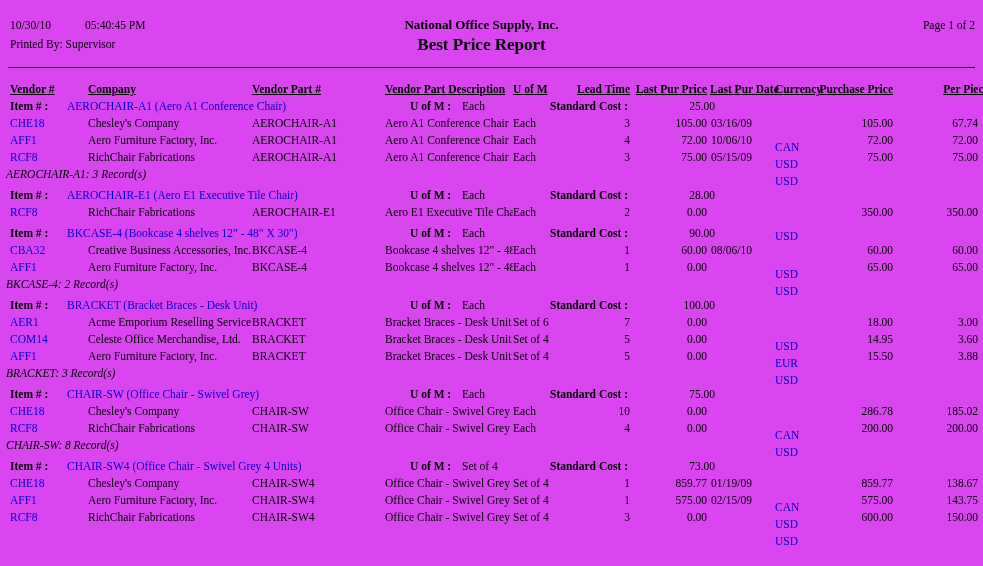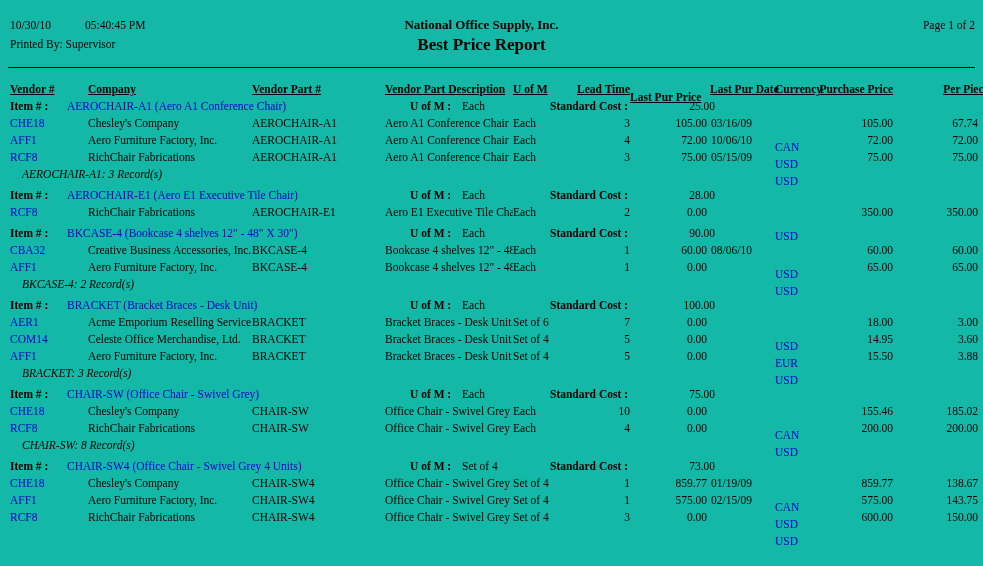--- a/index.html
+++ b/index.html
@@ -1,16 +1,16 @@
 <!DOCTYPE html>
 <html><head>
 <meta charset="utf-8">
 <style>
   html,body{margin:0;padding:0;background:#fff;}
-  .report{position:relative;width:983px;height:566px;background:#14b8a6;overflow:hidden;
+  .report{position:relative;width:983px;height:566px;background:#d946ef;overflow:hidden;
           font-family:"Liberation Serif","DejaVu Serif",serif;font-size:11.5px;color:#000;}
   .abs{position:absolute;white-space:nowrap;}
   .bold{font-weight:700;}
   .blue{color:#0000CC;}
 
   
   .h-date{left:10px;top:19px;}
   .h-time{left:85px;top:19px;}
   .h-printedby{left:10px;top:38px;}
   .h-company{left:0;top:17px;width:963px;text-align:center;font-size:13px;font-weight:700;}
@@ -20,21 +20,21 @@
 
   
   .colheads{position:absolute;left:0;top:81px;width:983px;height:16px;}
   .colheads span{position:absolute;font-weight:700;text-decoration:underline;white-space:nowrap;line-height:16px;}
   .ch-0{left:10px;}
   .ch-1{left:88px;}
   .ch-2{left:252px;}
   .ch-3{left:385px;}
   .ch-4{left:513px;}
   .ch-5{left:558px;width:72px;text-align:right;}
-  .ch-6{left:630px;width:77px;text-align:left;margin-top:8px;}
+  .ch-6{left:630px;width:77px;text-align:right;}
   .ch-7{left:710px;}
   .ch-8{left:775px;}
   .ch-9{left:816px;width:77px;text-align:right;}
   .ch-10{left:942px;width:85px;text-align:center;}
 
   
   .groups{position:absolute;left:0;top:98px;width:829px;}
   .group{position:relative;margin-bottom:4px;}
   .item-line,.row,.group-footer{position:relative;height:17px;line-height:17px;}
   .cell{position:absolute;top:0;height:17px;line-height:17px;white-space:nowrap;}
@@ -53,21 +53,21 @@
   .c-part{left:252px;width:128px;overflow:hidden;}
   .c-desc{left:385px;width:128px;overflow:hidden;}
   .c-uofm{left:513px;width:48px;overflow:hidden;}
   .c-lead{left:558px;width:72px;text-align:right;}
   .c-lpp{left:630px;width:77px;text-align:right;}
   .c-lpd{left:711px;width:62px;}
   .c-cur{left:775px;width:42px;margin-top:24px;}
   .c-pp{left:816px;width:77px;text-align:right;}
   .c-pph{left:893px;width:85px;text-align:right;}
 
-  .group-footer{font-style:italic;padding-left:22px;}
+  .group-footer{font-style:italic;padding-left:6px;}
 </style>
 </head>
 <body>
 
 <div class="report">
 
   <span class="abs h-date">10/30/10</span>
   <span class="abs h-time">05:40:45 PM</span>
   <span class="abs h-printedby">Printed By: Supervisor</span>
   <div class="abs h-company">National Office Supply, Inc.</div>
@@ -280,21 +280,21 @@
   <div class="row">
     <span class="cell blue c-vendor">CHE18</span>
     <span class="cell c-company">Chesley's Company</span>
     <span class="cell c-part">CHAIR-SW</span>
     <span class="cell c-desc">Office Chair - Swivel Grey</span>
     <span class="cell c-uofm">Each</span>
     <span class="cell c-lead">10</span>
     <span class="cell c-lpp">0.00</span>
     <span class="cell c-lpd"></span>
     <span class="cell blue c-cur">CAN</span>
-    <span class="cell c-pp">155.46</span>
+    <span class="cell c-pp">286.78</span>
     <span class="cell c-pph">185.02</span>
   </div>
 
   <div class="row">
     <span class="cell blue c-vendor">RCF8</span>
     <span class="cell c-company">RichChair Fabrications</span>
     <span class="cell c-part">CHAIR-SW</span>
     <span class="cell c-desc">Office Chair - Swivel Grey</span>
     <span class="cell c-uofm">Each</span>
     <span class="cell c-lead">4</span>

